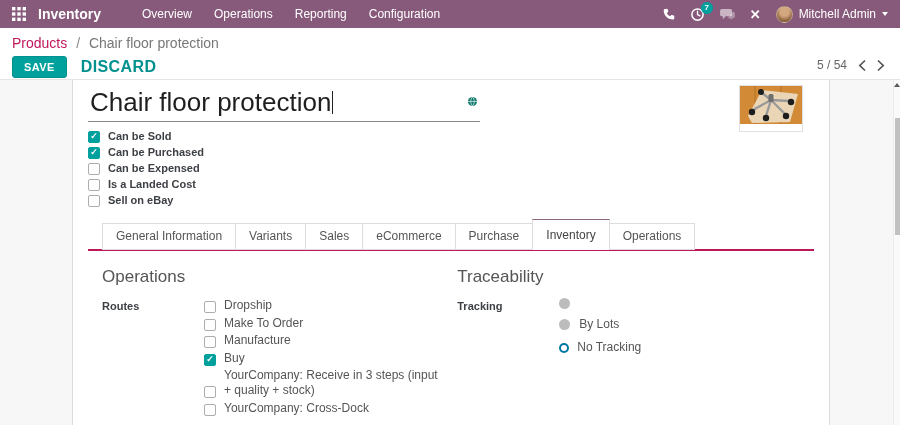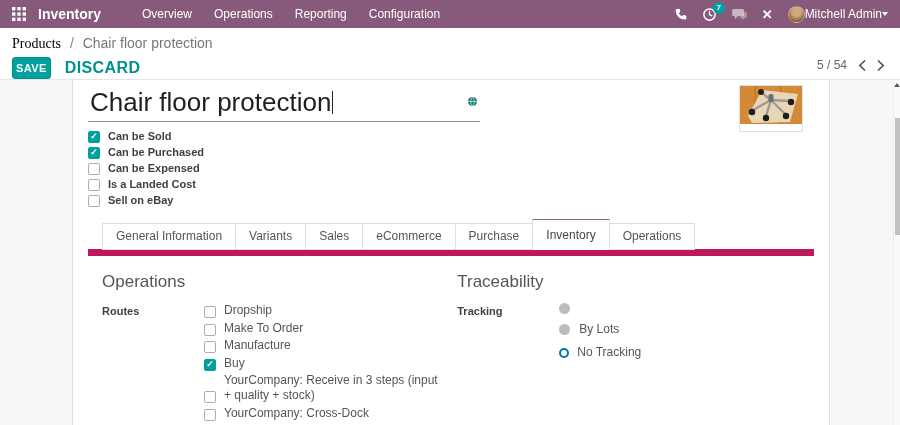--- a/index.html
+++ b/index.html
@@ -14,38 +14,38 @@
   .appname { color:#fff; font-size:14px; font-weight:700; margin-right:30px; cursor:pointer; }
   .menus { display:flex; }
   .menu { color:#fff; font-size:12px; padding:0 11px; line-height:28px; cursor:pointer;
     text-decoration:none; font-weight:500; }
   .top-right { margin-left:auto; display:flex; align-items:center; gap:15px; color:#fff; }
   .ticon { display:flex; align-items:center; cursor:pointer; position:relative; }
   .badge { position:absolute; top:-5px; right:-8px; background:#00A09D; color:#fff;
     font-size:8px; min-width:12px; height:12px; border-radius:50%; display:flex;
     align-items:center; justify-content:center; font-weight:700; }
   .tools-x { font-size:13px; font-weight:700; line-height:1; }
-  .usermenu { display:flex; align-items:center; cursor:pointer; }
+  .usermenu { display:flex; align-items:center; gap:6px; cursor:pointer; }
   .avatar { width:17px; height:17px; border-radius:50%;
     background:radial-gradient(circle at 50% 32%, #d3a87e 0 34%, #8a5f3d 72%, #55381f 100%);
     border:1px solid rgba(255,255,255,.35); }
   .uname { font-size:12px; }
   .caret { width:0; height:0; border-left:3.5px solid transparent;
     border-right:3.5px solid transparent; border-top:4px solid #fff; }
 
   
   .cpanel { background:#fff; height:52px; border-bottom:1px solid #e5e5e5;
     position:relative; padding:7px 12px 0; }
   .breadcrumb { font-size:14px; }
-  .bc-link { color:#000000; text-decoration:none; cursor:pointer;font-family:Liberation Serif, serif; }
+  .bc-link { color:#be185d; text-decoration:none; cursor:pointer; }
   .bc-sep { color:#888; margin:0 5px; }
   .bc-cur { color:#777; }
   .cp-row { margin-top:5px; display:flex; align-items:center; }
   .save-btn { background:#00A09D; color:#fff; border:1px solid #00918e; font-size:11px;
-    font-weight:700; padding:4px 3px; border-radius:3px; letter-spacing:.4px; cursor:pointer;
+    font-weight:700; padding:4px 11px; border-radius:3px; letter-spacing:.4px; cursor:pointer;
     font-family:"Liberation Sans", sans-serif; }
   .discard-btn { background:none; border:none; color:#00918e; font-size:16px; font-weight:700;
     margin-left:14px; letter-spacing:.4px; cursor:pointer; font-family:"Liberation Sans", sans-serif; }
   .pager { position:absolute; right:15px; top:30px; display:flex; align-items:center;
     gap:11px; color:#666; font-size:12px; }
   .pchev { cursor:pointer; display:flex; align-items:center; }
 
   
   .content { position:relative; height:345px; background:#f7f7f7; }
   .sheet { position:absolute; left:72px; top:0; width:758px; height:100%; background:#fff;
@@ -62,21 +62,21 @@
   .flagrow { display:flex; align-items:center; margin-bottom:3px; gap:8px; cursor:pointer; }
   .cb { width:12px; height:12px; border:1px solid #adadad; border-radius:2px; background:#fff;
     display:inline-flex; align-items:center; justify-content:center; flex:0 0 auto; }
   .cb.checked { background:#00A09D; border-color:#00A09D; }
   .cb.checked::after { content:"✓"; color:#fff; font-size:9px; font-weight:700; line-height:1; }
   .flabel { font-size:11px; font-weight:700; color:#3c3f44; line-height:13px; }
 
   .imgbox { position:absolute; top:5px; right:26px; width:64px; height:47px;
     border:1px solid #e0e0e0; background:#fff; cursor:pointer; }
 
-  .tabs { display:flex; align-items:flex-end; margin-top:12px; border-bottom:7px solid #be185d;
+  .tabs { display:flex; align-items:flex-end; margin-top:12px; border-bottom:2px solid #be185d;
     padding-left:14px;text-align:center; }
   .tab { border:1px solid #ddd; margin-right:-1px; margin-bottom:-1px; background:#fff;
     padding:5px 13px 6px; font-size:12px; color:#555; cursor:pointer; white-space:nowrap; }
   .tab.active { padding:8px 13px 7px; border-top-color:#8d6480; border-bottom-color:#fff;
     color:#444; }
 
   .groups { display:flex; padding-left:14px; }
   .col { width:346px; }
   .col.right { margin-left:18px; width:366px; }
   .gheading { font-size:17px; font-weight:400; color:#555; margin:16px 0 11px; }

